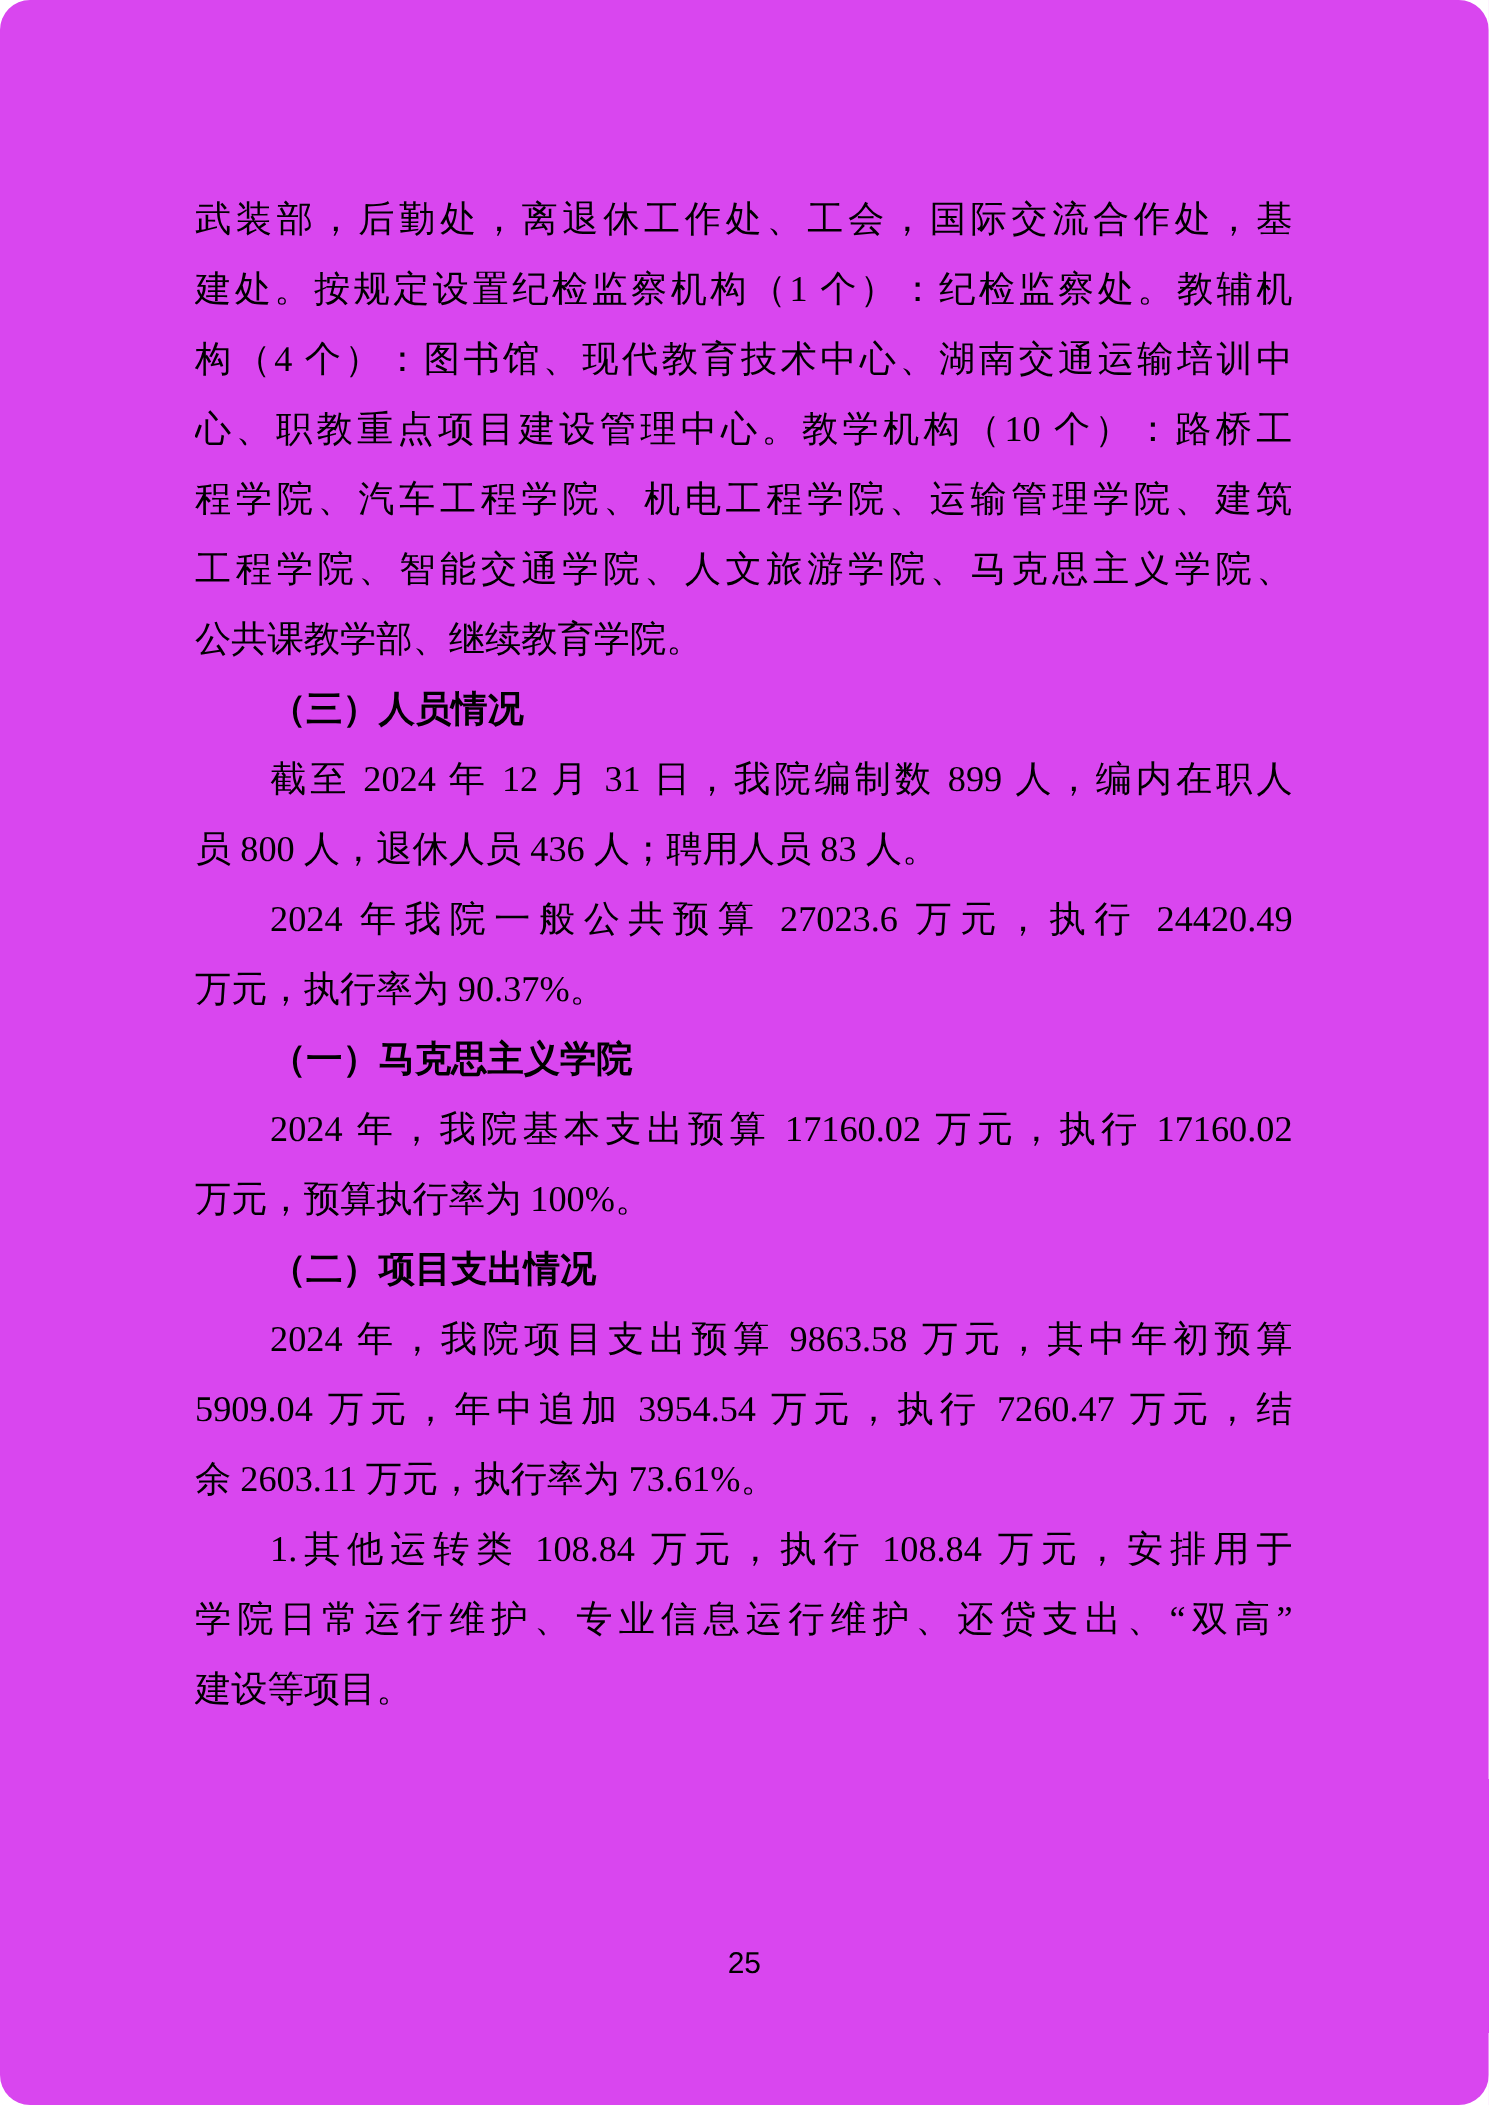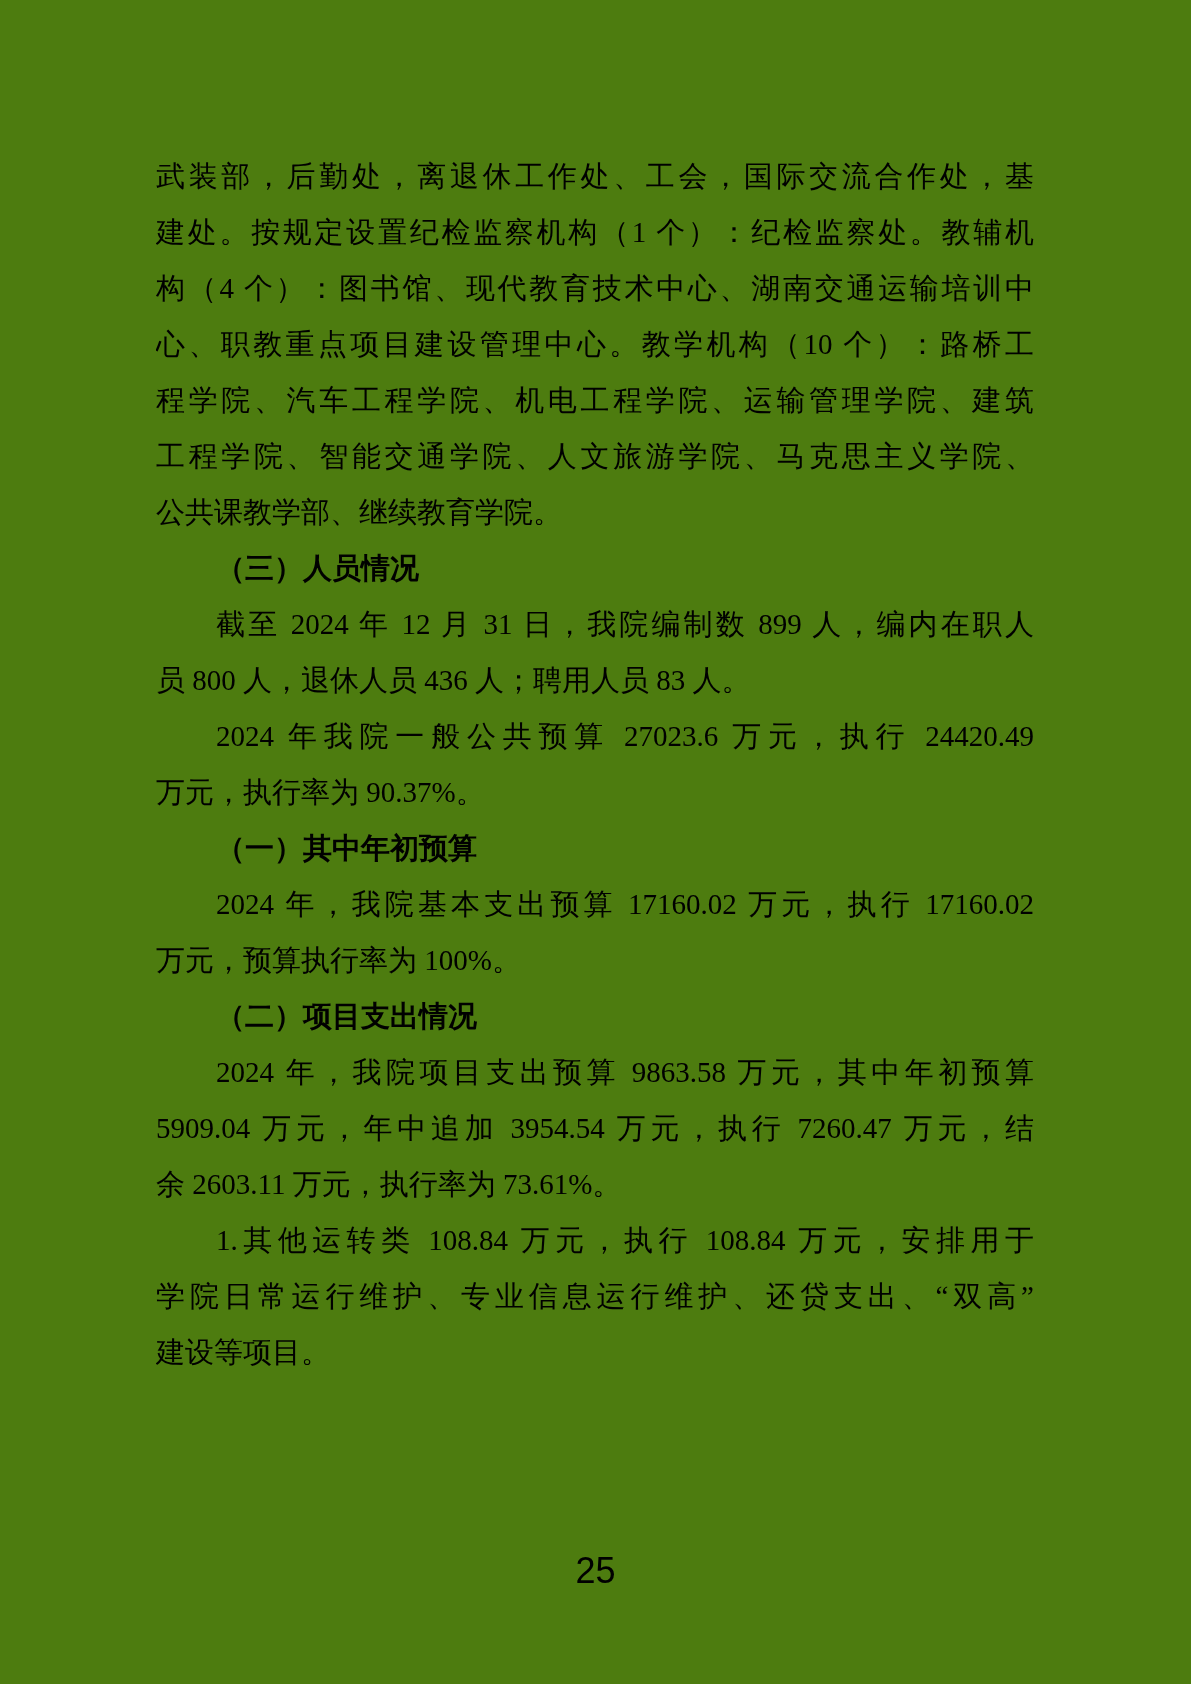--- a/index.html
+++ b/index.html
@@ -4,24 +4,25 @@
 <style>
   html, body {
     margin: 0;
     padding: 0;
     background: #ffffff;
   }
   .page {
     position: relative;
     width: 1191px;
     height: 1684px;
-    background: #4d7c0f;
+    background: #d946ef;
     color: #000000;
     font-family: "Liberation Serif", "DejaVu Serif", serif;
     overflow: hidden;
+    border-radius: 24px;
   }
   .content {
     position: absolute;
     left: 156px;
     top: 148px;
     width: 878px;
   }
   .line {
     font-size: 29px;
     line-height: 56px;
@@ -45,21 +46,21 @@
   .line.h-sans {
     font-weight: bold;
     font-family: "Liberation Sans", "DejaVu Sans", sans-serif;
   }
   .page-number {
     position: absolute;
     top: 1556px;
     left: 0;
     width: 100%;
     text-align: center;
-    font-size: 36px;
+    font-size: 24px;
     line-height: 30px;
     font-family: "Liberation Sans", "DejaVu Sans", sans-serif;
     color: #000000;
   }
 </style>
 </head>
 <body>
 
 <div class="page">
   <div class="content">
@@ -68,21 +69,21 @@
       <div class="line fill">构（4 个）：图书馆、现代教育技术中心、湖南交通运输培训中</div>
       <div class="line fill">心、职教重点项目建设管理中心。教学机构（10 个）：路桥工</div>
       <div class="line fill">程学院、汽车工程学院、机电工程学院、运输管理学院、建筑</div>
       <div class="line fill">工程学院、智能交通学院、人文旅游学院、马克思主义学院、</div>
       <div class="line">公共课教学部、继续教育学院。</div>
       <div class="line h-serif indent">（三）人员情况</div>
       <div class="line indent fill">截至 2024 年 12 月 31 日，我院编制数 899 人，编内在职人</div>
       <div class="line">员 800 人，退休人员 436 人；聘用人员 83 人。</div>
       <div class="line indent fill">2024 年我院一般公共预算 27023.6 万元，执行 24420.49</div>
       <div class="line">万元，执行率为 90.37%。</div>
-      <div class="line h-serif indent">（一）其中年初预算</div>
+      <div class="line h-serif indent">（一）马克思主义学院</div>
       <div class="line indent fill">2024 年，我院基本支出预算 17160.02 万元，执行 17160.02</div>
       <div class="line">万元，预算执行率为 100%。</div>
       <div class="line h-serif indent">（二）项目支出情况</div>
       <div class="line indent fill">2024 年，我院项目支出预算 9863.58 万元，其中年初预算</div>
       <div class="line fill">5909.04 万元，年中追加 3954.54 万元，执行 7260.47 万元，结</div>
       <div class="line">余 2603.11 万元，执行率为 73.61%。</div>
       <div class="line indent fill">1.其他运转类 108.84 万元，执行 108.84 万元，安排用于</div>
       <div class="line fill">学院日常运行维护、专业信息运行维护、还贷支出、“双高”</div>
       <div class="line">建设等项目。</div>
     </div>

